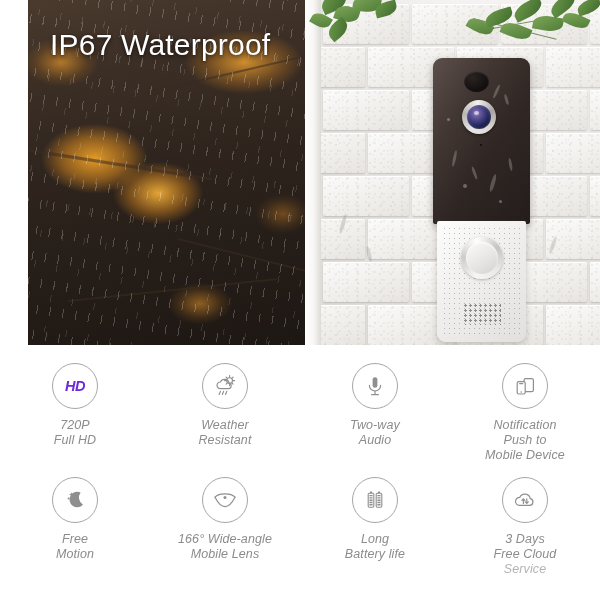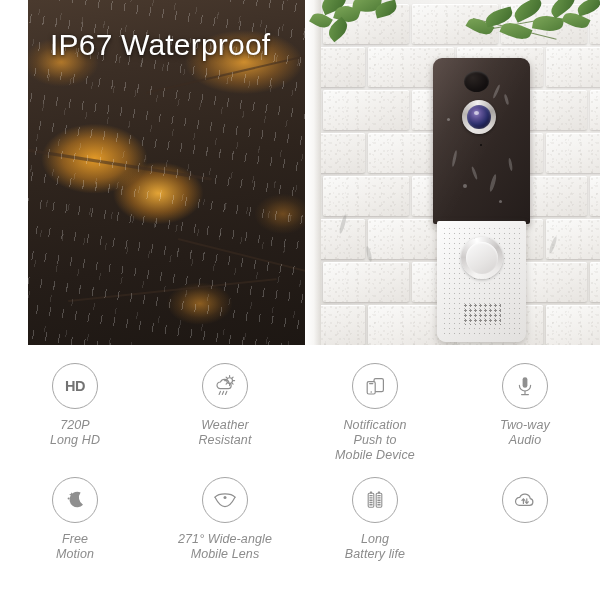--- a/index.html
+++ b/index.html
@@ -154,21 +154,21 @@
     width:44px;height:44px;border-radius:50%;border:1.4px solid #a6a6a6;
     display:flex;align-items:center;justify-content:center;color:#8f8f8f;
   }
   .flabel{
     margin-top:9px;text-align:center;font-size:12.5px;line-height:15px;color:#8c8c8c;
     font-weight:400;letter-spacing:.1px;
   }
   .flabel .ln{display:block;white-space:nowrap;font-style:italic;}
   .flabel .faded{color:#b4b4b4;}
   .hd-badge{
-    font-size:14.5px;font-weight:700;color:#737373;letter-spacing:-.4px;
+    font-size:14.5px;font-weight:700;font-style:italic;color:#6d28d9;letter-spacing:-.4px;
     font-family:"Liberation Sans","DejaVu Sans",sans-serif;
   }
 </style>
 </head>
 <body>
 
 <div class="page">
 
   <div class="photo-band">
 
@@ -281,69 +281,69 @@
   <div class="features">
 
     <div class="frow r1">
 
       <div class="fcell">
         <div class="fcirc">
           <span class="hd-badge">HD</span>
         </div>
         <div class="flabel">
           <span class="ln">720P</span>
-          <span class="ln">Long HD</span>
+          <span class="ln">Full HD</span>
         </div>
       </div>
 
       <div class="fcell">
         <div class="fcirc">
           <svg width="26" height="26" viewBox="0 0 26 26" fill="none" stroke="#8f8f8f" stroke-width="1.15" stroke-linecap="round">
             <circle cx="17.6" cy="7.6" r="2.9"></circle>
             <path d="M17.6 2.6v1.4M17.6 11.2v1.4M12.6 7.6h1.4M21.2 7.6h1.4M14.1 4.1l1 1M20.1 10.1l1 1M21.1 4.1l-1 1M15.1 10.1l-1 1"></path>
             <path d="M8.2 15.6a3.3 3.3 0 0 1 .2-6.6 4.6 4.6 0 0 1 8.7 1.1 2.8 2.8 0 0 1-.6 5.5H8.2z"></path>
             <path d="M8.4 18.4l-1.3 3M11.6 18.4l-1.3 3M14.8 18.4l-1.3 3"></path>
           </svg>
         </div>
         <div class="flabel">
           <span class="ln">Weather</span>
           <span class="ln">Resistant</span>
         </div>
       </div>
 
       <div class="fcell">
         <div class="fcirc">
+          <svg width="24" height="24" viewBox="0 0 24 24" fill="none" stroke="#8f8f8f" stroke-width="1.2" stroke-linecap="round">
+            <rect x="9.6" y="3.2" width="4.8" height="10.6" rx="2.4" fill="#8f8f8f" stroke="none"></rect>
+            <path d="M6.4 11.4a5.6 5.6 0 0 0 11.2 0"></path>
+            <path d="M12 17v3.4M8.6 20.6h6.8"></path>
+          </svg>
+        </div>
+        <div class="flabel">
+          <span class="ln">Two-way</span>
+          <span class="ln">Audio</span>
+        </div>
+      </div>
+
+      <div class="fcell">
+        <div class="fcirc">
           <svg width="24" height="24" viewBox="0 0 24 24" fill="none" stroke="#8f8f8f" stroke-width="1.2">
             <rect x="11" y="4.6" width="9.4" height="13" rx="1.6"></rect>
             <rect x="4.2" y="7.6" width="8" height="12.4" rx="1.5" fill="#ffffff"></rect>
             <path d="M6.6 9.6h3.2" stroke-linecap="round"></path>
             <circle cx="8.2" cy="18" r=".8" fill="#8f8f8f" stroke="none"></circle>
           </svg>
         </div>
         <div class="flabel">
           <span class="ln">Notification</span>
           <span class="ln">Push to</span>
           <span class="ln">Mobile Device</span>
         </div>
       </div>
 
-      <div class="fcell">
-        <div class="fcirc">
-          <svg width="24" height="24" viewBox="0 0 24 24" fill="none" stroke="#8f8f8f" stroke-width="1.2" stroke-linecap="round">
-            <rect x="9.6" y="3.2" width="4.8" height="10.6" rx="2.4" fill="#8f8f8f" stroke="none"></rect>
-            <path d="M6.4 11.4a5.6 5.6 0 0 0 11.2 0"></path>
-            <path d="M12 17v3.4M8.6 20.6h6.8"></path>
-          </svg>
-        </div>
-        <div class="flabel">
-          <span class="ln">Two-way</span>
-          <span class="ln">Audio</span>
-        </div>
-      </div>
-
     </div>
 
     <div class="frow r2">
 
 
       <div class="fcell">
         <div class="fcirc">
           <svg width="24" height="24" viewBox="0 0 24 24" fill="#8f8f8f" stroke="none">
             <path d="M17.6 4.4a7.8 7.8 0 1 0 2.4 12.4 8.6 8.6 0 0 1-2.4-12.4z"></path>
             <path d="M8.4 4.2l.7 1.7 1.7.7-1.7.7-.7 1.7-.7-1.7L6 6.6l1.7-.7z"></path>
@@ -359,21 +359,21 @@
 
       <div class="fcell">
         <div class="fcirc">
           <svg width="26" height="22" viewBox="0 0 26 22" fill="none" stroke="#8f8f8f" stroke-width="1.2" stroke-linecap="round" stroke-linejoin="round">
             <path d="M3 8.2c4-4.4 16-4.4 20 0"></path>
             <path d="M3 8.2c3.4 6.6 6.6 9.4 10 9.4s6.6-2.8 10-9.4"></path>
             <circle cx="13" cy="8.6" r="1.5" fill="#8f8f8f" stroke="none"></circle>
           </svg>
         </div>
         <div class="flabel">
-          <span class="ln">271° Wide-angle</span>
+          <span class="ln">166° Wide-angle</span>
           <span class="ln">Mobile Lens</span>
         </div>
       </div>
 
       <div class="fcell">
         <div class="fcirc">
           <svg width="24" height="24" viewBox="0 0 24 24" fill="none" stroke="#8f8f8f" stroke-width="1.1">
             <rect x="5.2" y="5.2" width="5.6" height="14" rx="1.1"></rect>
             <rect x="6.9" y="3.6" width="2.2" height="1.7" rx=".5" fill="#8f8f8f" stroke="none"></rect>
             <path d="M6.4 7.6h3.2M6.4 9.9h3.2M6.4 12.2h3.2M6.4 14.5h3.2M6.4 16.8h3.2" stroke-width="1.4"></path>
@@ -389,16 +389,21 @@
       </div>
 
       <div class="fcell">
         <div class="fcirc">
           <svg width="26" height="22" viewBox="0 0 26 22" fill="none" stroke="#8f8f8f" stroke-width="1.2" stroke-linecap="round" stroke-linejoin="round">
             <path d="M7.4 16.4a4 4 0 0 1 .3-8 5.6 5.6 0 0 1 10.6 1.3 3.4 3.4 0 0 1-.7 6.7H7.4z"></path>
             <path d="M11.4 14.4V9.8M11.4 9.8l-1.5 1.6M11.4 9.8l1.5 1.6"></path>
             <path d="M14.8 9.8v4.6M14.8 14.4l-1.5-1.6M14.8 14.4l1.5-1.6"></path>
           </svg>
         </div>
+        <div class="flabel">
+          <span class="ln">3 Days</span>
+          <span class="ln">Free Cloud</span>
+          <span class="ln faded">Service</span>
+        </div>
       </div>
     </div>
   </div>
 </div>
 
 </body></html>

